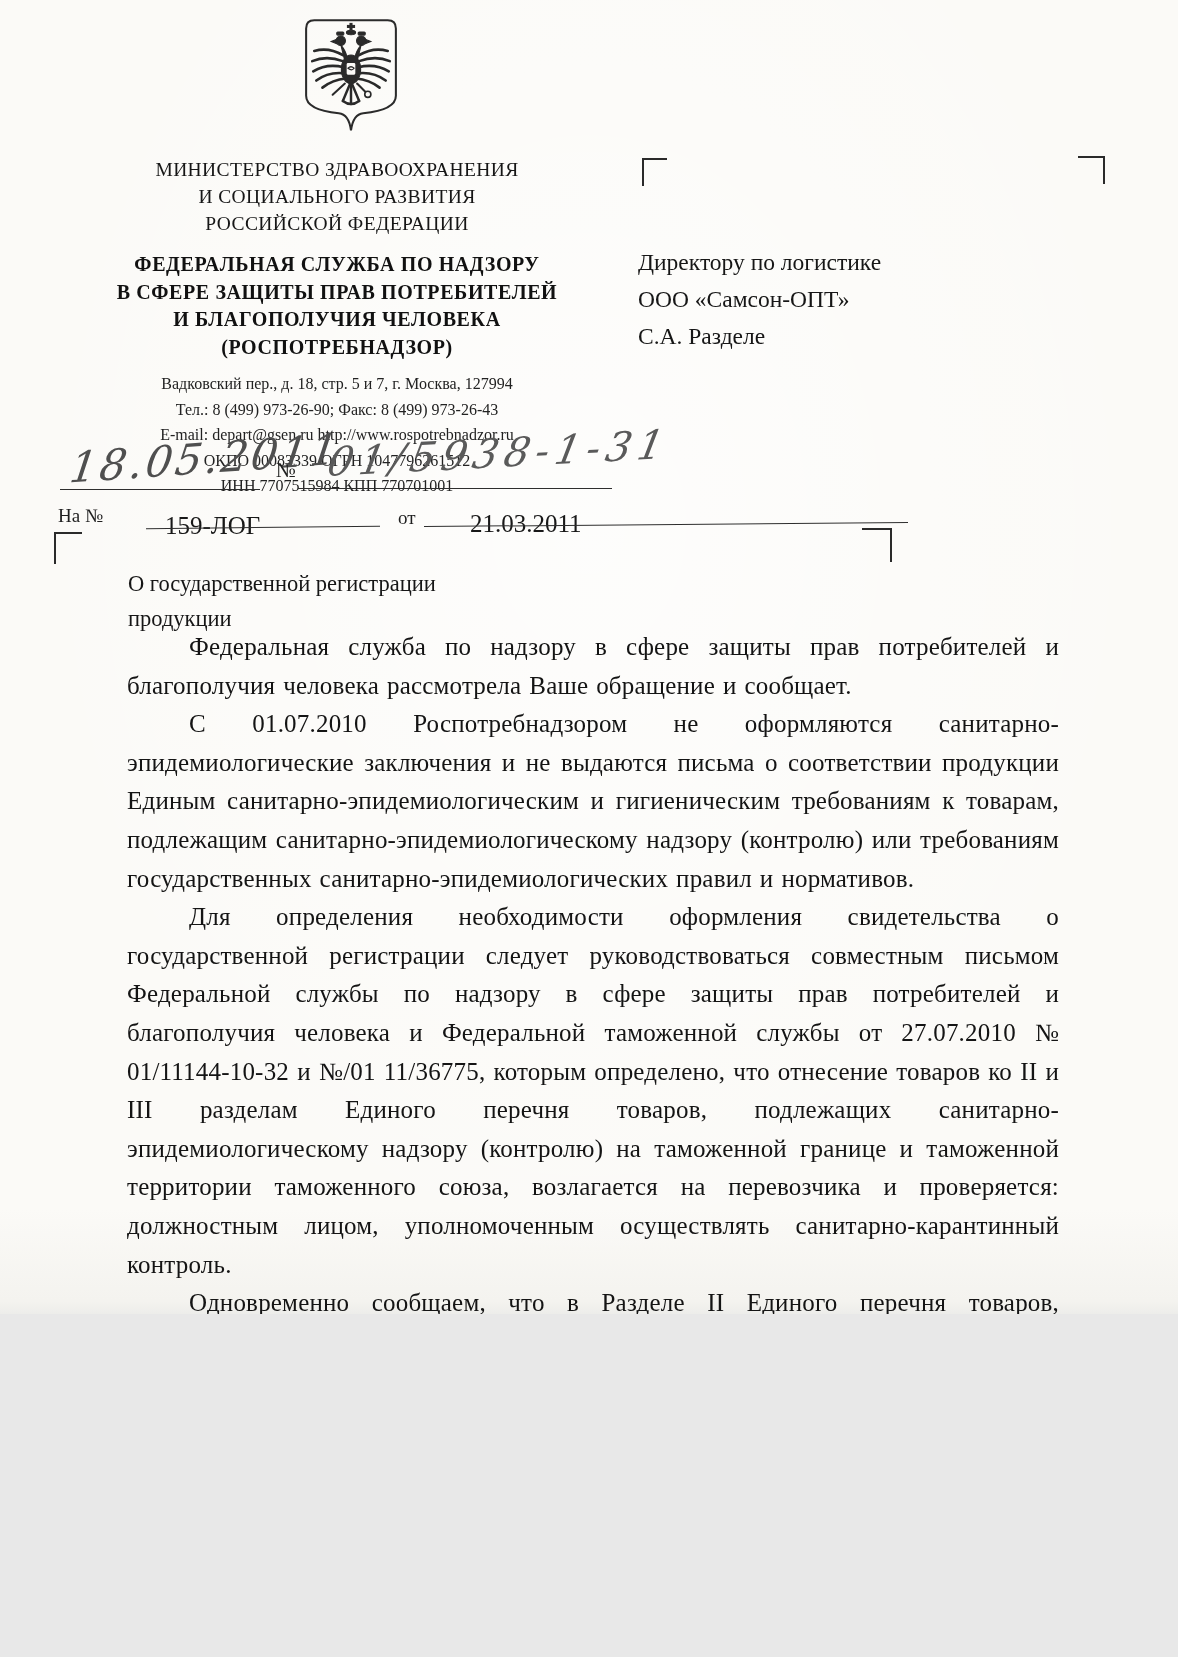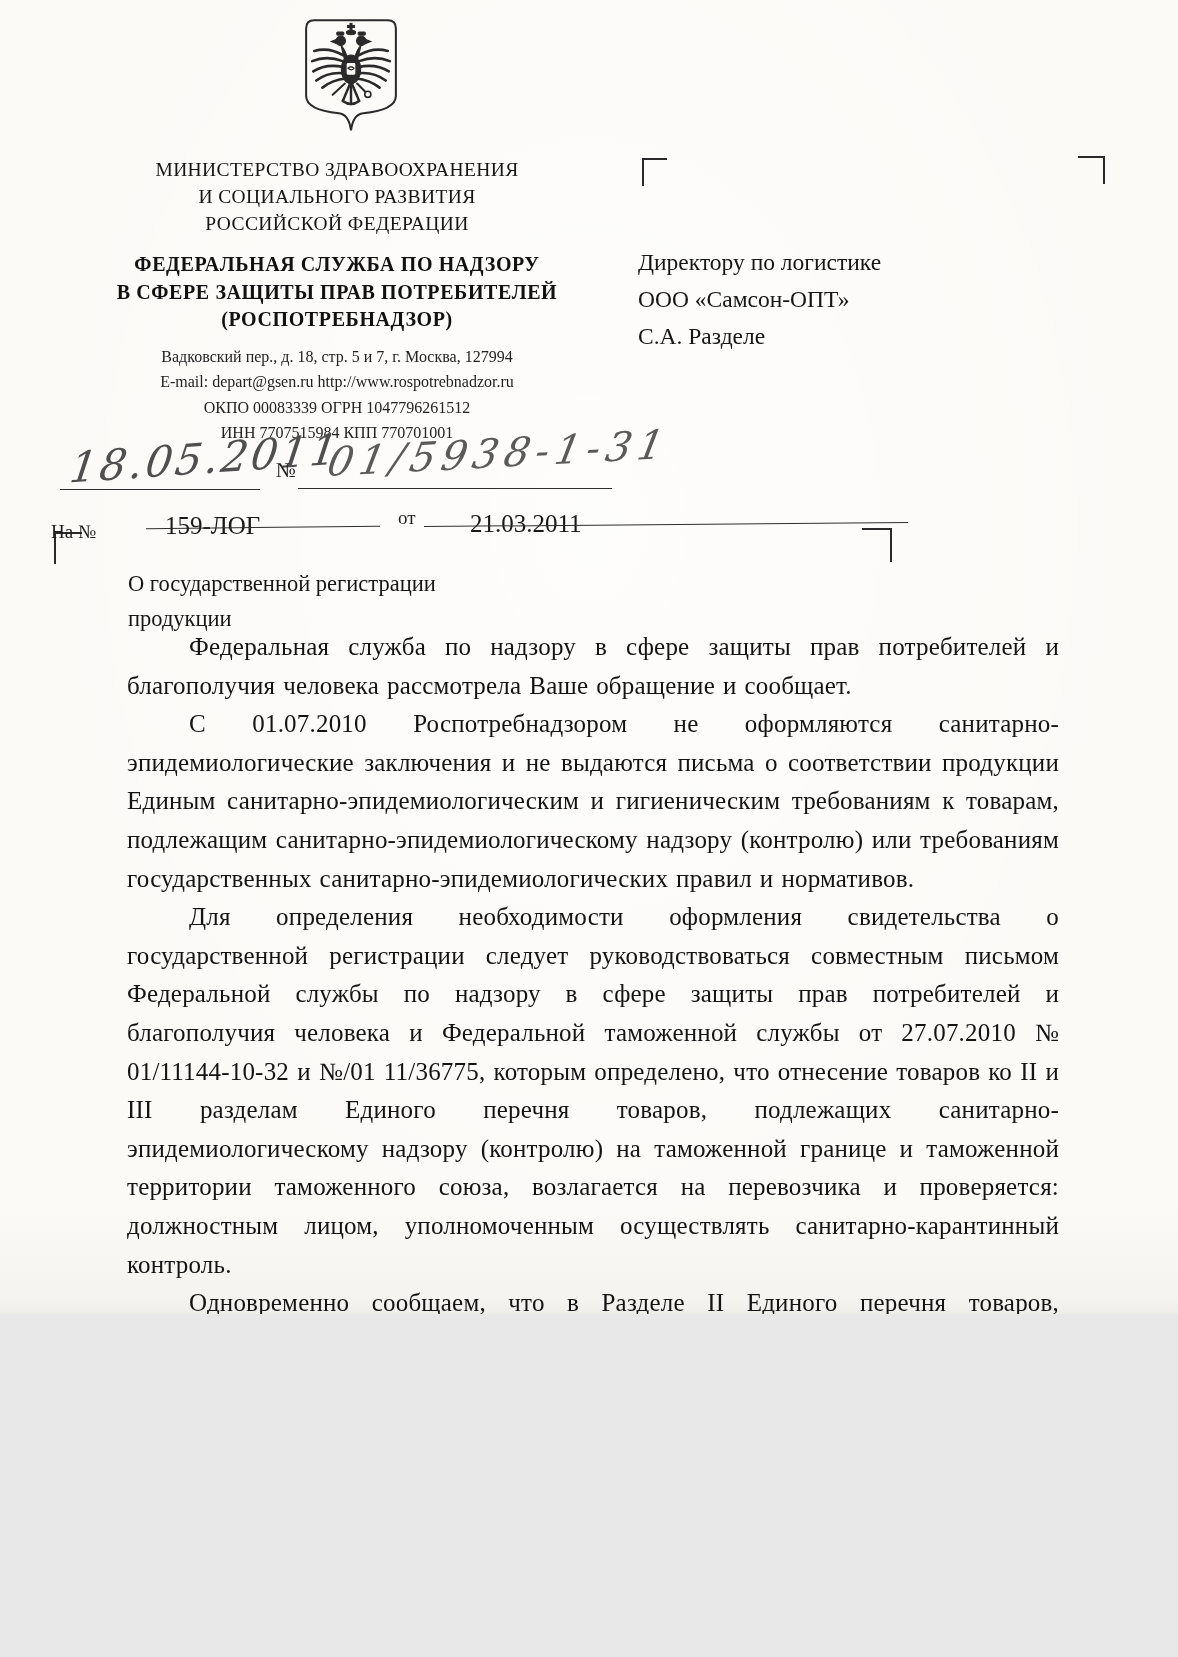--- a/index.html
+++ b/index.html
@@ -36,21 +36,21 @@
   .m-bot-r{left:1038px;top:1576px;width:24px;height:32px;}
   
   .hand{font-family:"DejaVu Serif", serif;font-style:italic;color:#4f4f4f;white-space:nowrap;}
   .hand-date{left:70px;top:434px;font-size:42px;letter-spacing:3px;transform:rotate(-4deg) skewX(-12deg);}
   .hand-num{left:328px;top:430px;font-size:40px;letter-spacing:6px;color:#5a5a5a;transform:rotate(-3deg) skewX(-14deg);}
   .rule{border-top:1.6px solid #2e2e2e;height:0;}
   .rule-date{left:60px;top:489px;width:200px;}
   .rule-num{left:298px;top:488px;width:314px;}
   .lbl{font-size:19px;color:#1f1f1f;}
   .lbl-num{left:276px;top:458px;font-size:21px;}
-  .lbl-na{left:51px;top:505px;margin-top:16px;}
+  .lbl-na{left:58px;top:505px;}
   .lbl-ot{left:398px;top:507px;}
   .ref-val{font-size:25px;color:#181818;white-space:nowrap;}
   .val-in-num{left:165px;top:512px;}
   .val-in-date{left:470px;top:510px;}
   .rule-in-num{left:146px;top:527px;width:234px;transform:rotate(-.6deg);}
   .rule-in-date{left:424px;top:524px;width:484px;transform:rotate(-.5deg);}
   
   .subject{left:128px;top:566px;font-size:22.5px;line-height:35px;color:#161616;}
   
   .body-text{left:127px;top:628px;width:932px;font-size:25px;line-height:38.6px;
@@ -115,24 +115,26 @@
 
   <div class="abs hdr-col">
     <div class="ministry">
       <div>МИНИСТЕРСТВО ЗДРАВООХРАНЕНИЯ</div>
       <div>И СОЦИАЛЬНОГО РАЗВИТИЯ</div>
       <div>РОССИЙСКОЙ ФЕДЕРАЦИИ</div>
     </div>
     <div class="service">
       <div>ФЕДЕРАЛЬНАЯ СЛУЖБА ПО НАДЗОРУ</div>
       <div>В СФЕРЕ ЗАЩИТЫ ПРАВ ПОТРЕБИТЕЛЕЙ</div>
+      <div>И БЛАГОПОЛУЧИЯ ЧЕЛОВЕКА</div>
       <div>(РОСПОТРЕБНАДЗОР)</div>
     </div>
     <div class="contacts">
       <div>Вадковский пер., д. 18, стр. 5 и 7,  г. Москва, 127994</div>
+      <div>Тел.: 8 (499) 973-26-90; Факс: 8 (499) 973-26-43</div>
       <div>E-mail: depart@gsen.ru  http://www.rospotrebnadzor.ru</div>
       <div>ОКПО 00083339  ОГРН 1047796261512</div>
       <div>ИНН 7707515984  КПП 770701001</div>
     </div>
   </div>
 
   <div class="abs recipient">
     <div>Директору по логистике</div>
     <div>ООО «Самсон-ОПТ»</div>
     <div>С.А. Разделе</div>

